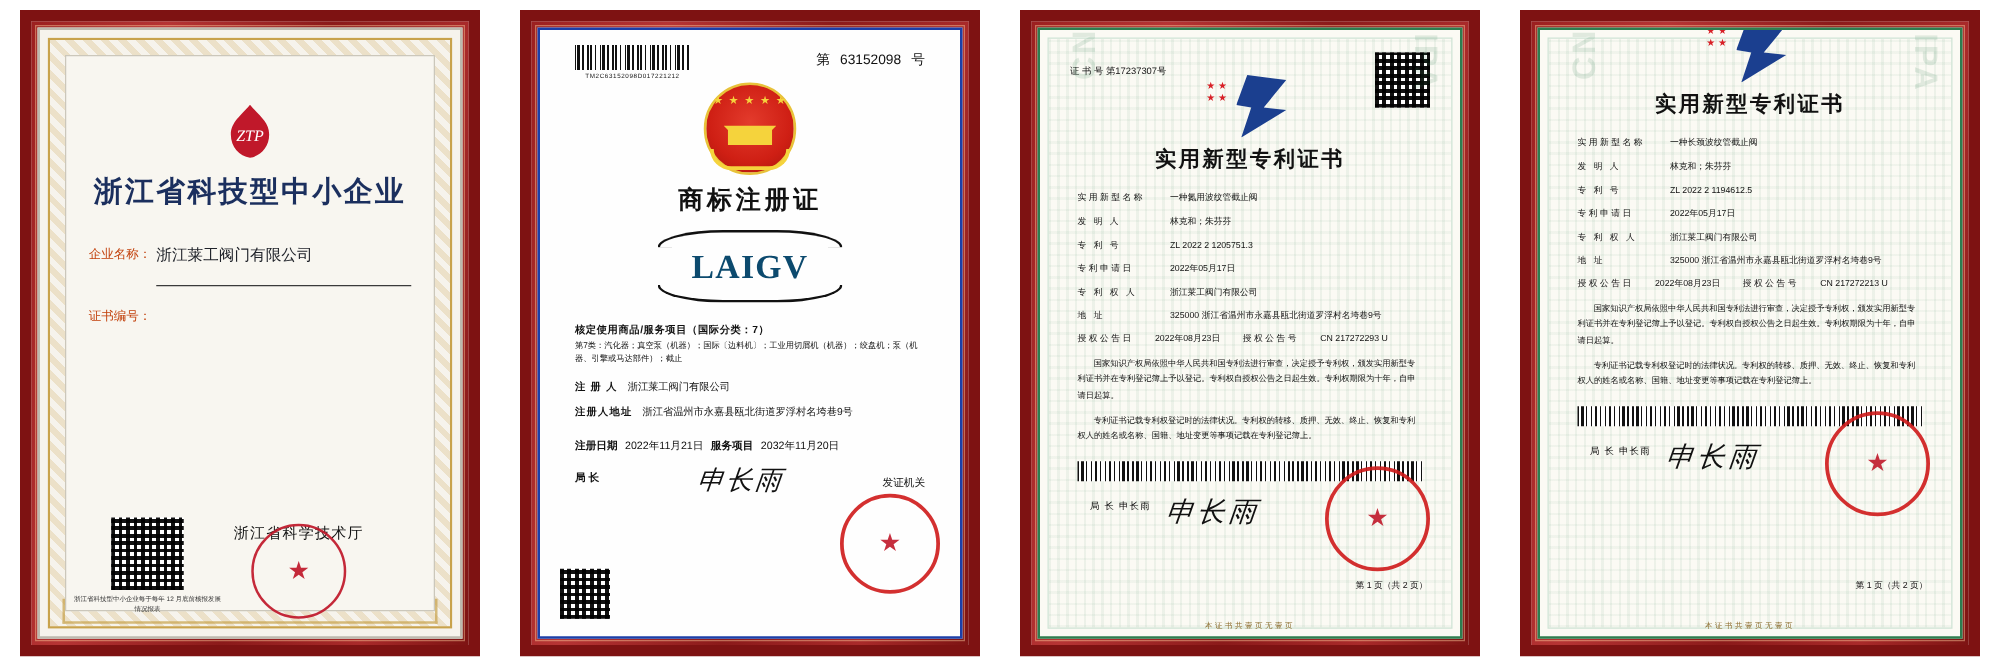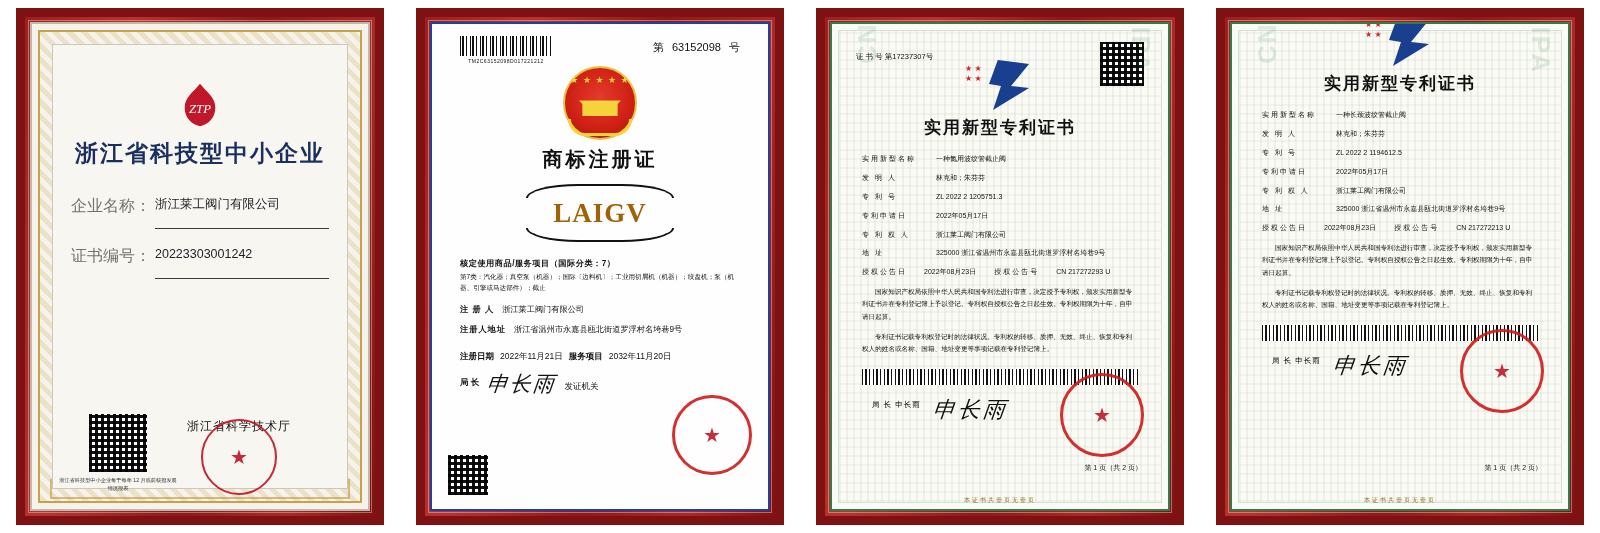--- a/index.html
+++ b/index.html
@@ -124,22 +124,22 @@
     text-align: left;
     font-size: 13px;
     color: #20232a;
   }
   .c1-row {
     display: flex;
     align-items: flex-start;
     margin-bottom: 16px;
   }
   .c1-label {
-    font-size: 16px;
-    color: #737373;
+    font-size: 10px;
+    color: #c2410c;
     white-space: nowrap;
     padding-top: 1px;
   }
   .c1-value {
     flex: 1;
     margin-left: 4px;
     border-bottom: 1px solid #3a3a3a;
     font-size: 12.5px;
     line-height: 1.45;
     padding-bottom: 1px;
@@ -301,21 +301,21 @@
     margin: 12px auto 6px;
     width: 160px;
     height: 56px;
     display: flex;
     align-items: center;
     justify-content: center;
     font-size: 27px;
     font-weight: bold;
     letter-spacing: 1px;
     font-family: "Liberation Serif", serif;
-    color: #a16207;
+    color: #0c4a6e;
     position: relative;
   }
   .c2-mark::before, .c2-mark::after {
     content: "";
     position: absolute;
     left: 6px; right: 6px;
     height: 12px;
     border: 2px solid #111;
   }
   .c2-mark::before { top: -1px; border-bottom: none; border-radius: 60px 60px 0 0 / 16px 16px 0 0; }
@@ -343,20 +343,21 @@
     font-size: 8.5px;
     font-weight: bold;
     margin-top: 14px;
   }
   .c2-dates .v { font-weight: normal; }
   .c2-bottom {
     margin-top: 4px;
     display: flex;
     align-items: flex-start;
     gap: 8px;
+    justify-content: space-between;
   }
   .c2-sig-label { font-size: 8.5px; font-weight: bold; padding-top: 8px; }
   .c2-sig {
     font-family: "Liberation Serif", serif;
     font-size: 21px;
     color: #111;
     font-style: italic;
     letter-spacing: 2px;
     transform: skewX(-6deg);
   }
@@ -553,21 +554,20 @@
             <text x="30" y="36" font-size="15" fill="#ffffff" text-anchor="middle" font-family="Liberation Serif, serif" font-style="italic">ZTP</text>
           </svg>
           <div class="c1-title">浙江省科技型中小企业</div>
           <div class="c1-fields">
             <div class="c1-row">
               <span class="c1-label">企业名称：</span>
               <span class="c1-value">浙江莱工阀门有限公司</span>
             </div>
             <div class="c1-row">
               <span class="c1-label">证书编号：</span>
-              <span class="c1-value">20223303001242</span>
             </div>
           </div>
         </div>
         <div class="c1-bottom">
           <div class="c1-qrwrap">
             <div class="qr c1-qr"></div>
             <div class="c1-qrnote">浙江省科技型中小企业每于每年 12 月底前核报发展情况报表</div>
           </div>
           <div class="c1-issuer">
             <div class="c1-issuer-text">浙江省科学技术厅</div>

